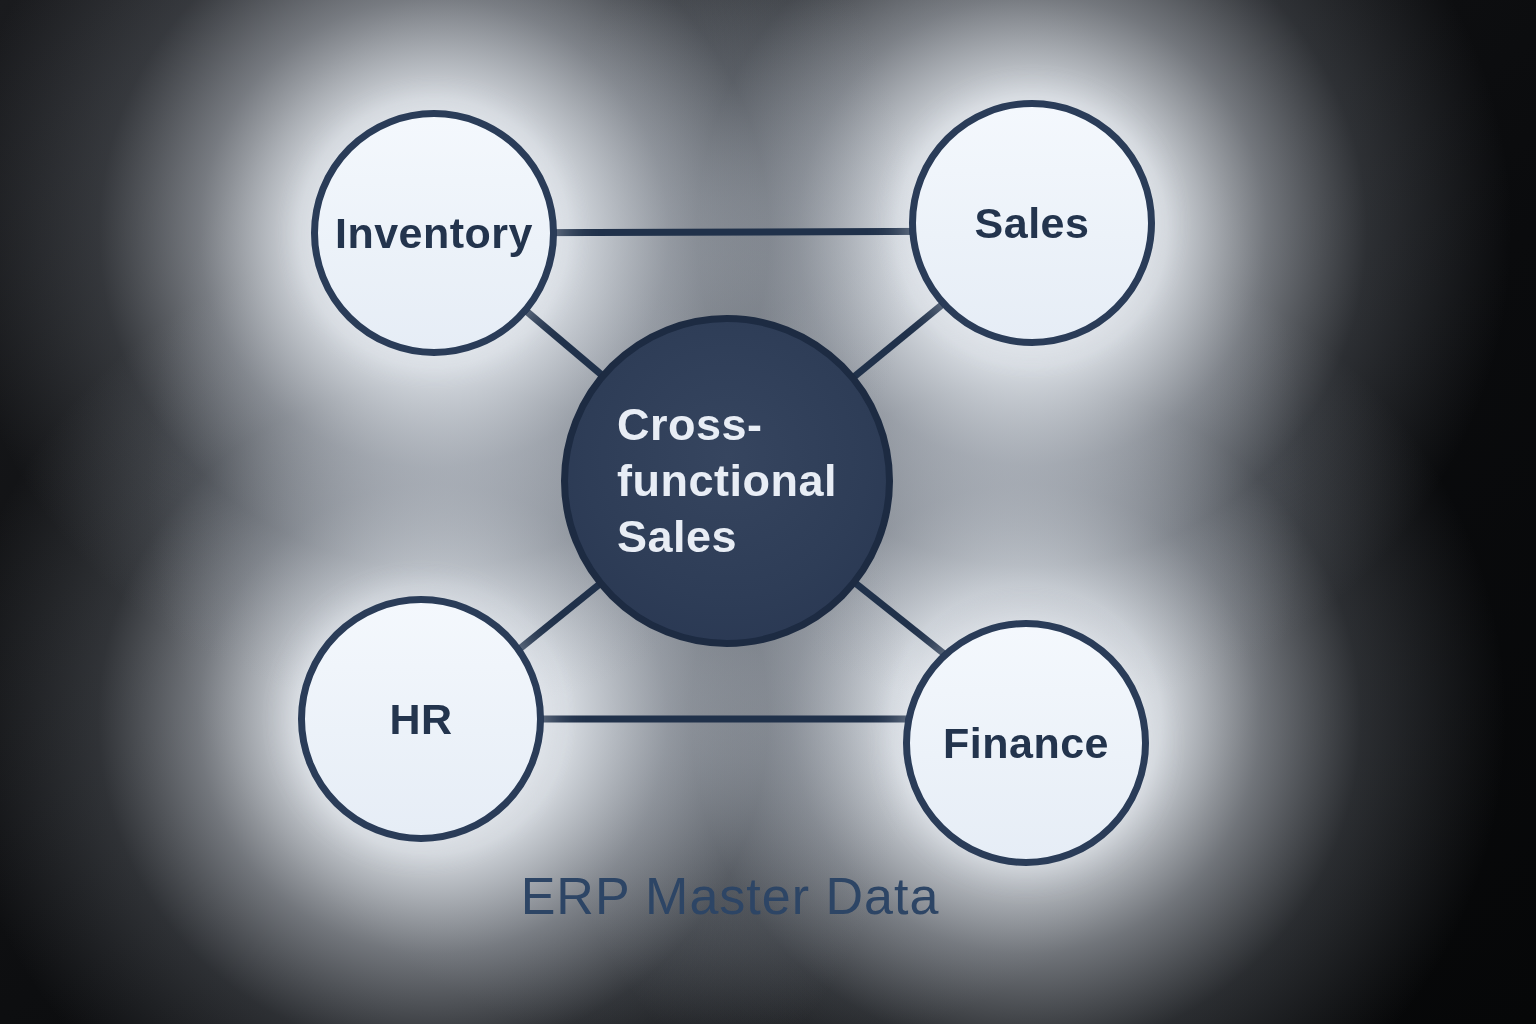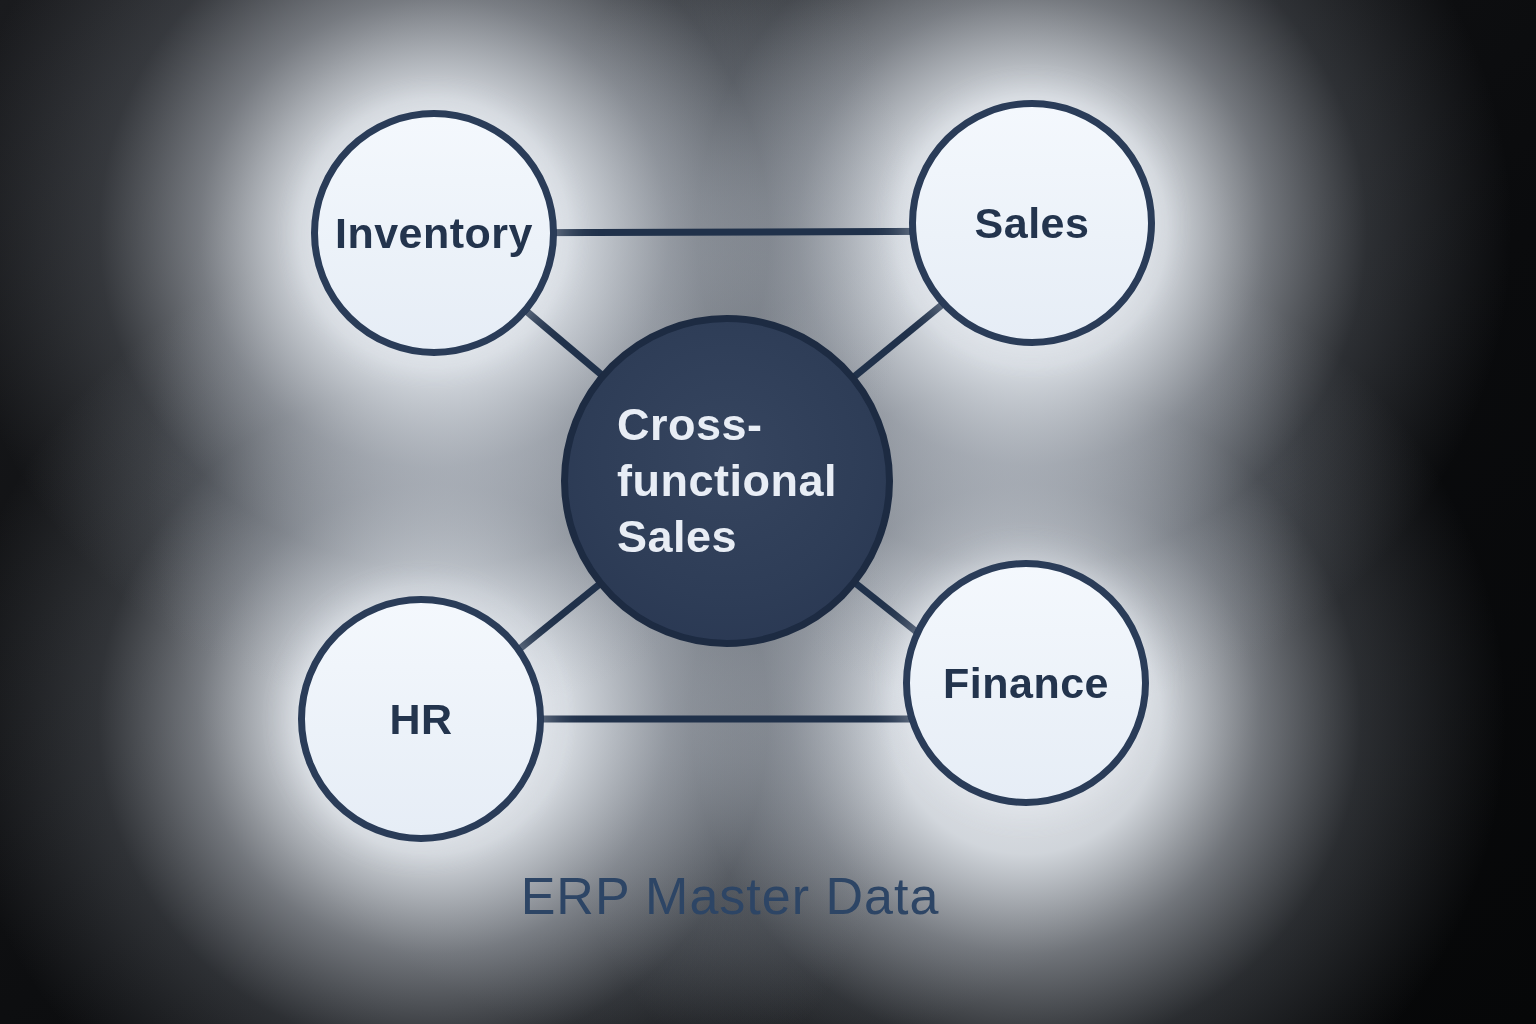--- a/index.html
+++ b/index.html
@@ -127,21 +127,21 @@
   </div>
 
   <div class="node outer" style="left:909px; top:100px;">
     <span class="node-label">Sales</span>
   </div>
 
   <div class="node outer" style="left:298px; top:596px;">
     <span class="node-label">HR</span>
   </div>
 
-  <div class="node outer" style="left:903px; top:560px;">
+  <div class="node outer" style="left:903px; top:620px;">
     <span class="node-label">Finance</span>
   </div>
 
   <div class="node center-node" style="left:561px; top:315px;">
     <div class="center-text">
       <span>Cross-</span>
       <span>functional</span>
       <span>Sales</span>
     </div>
   </div>

